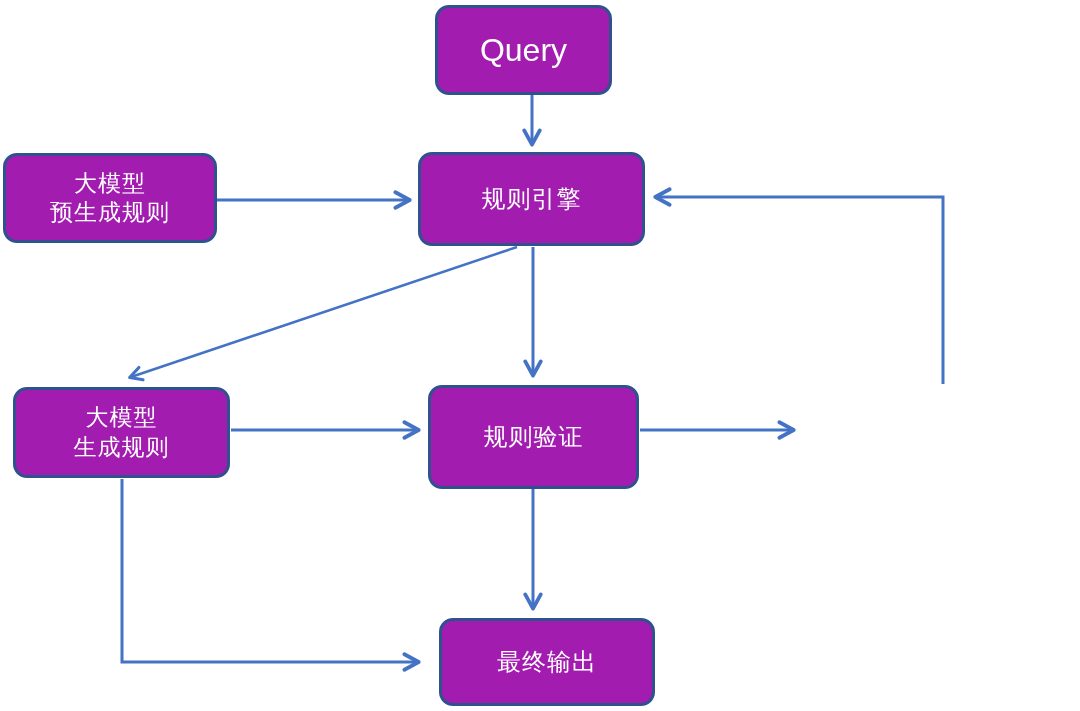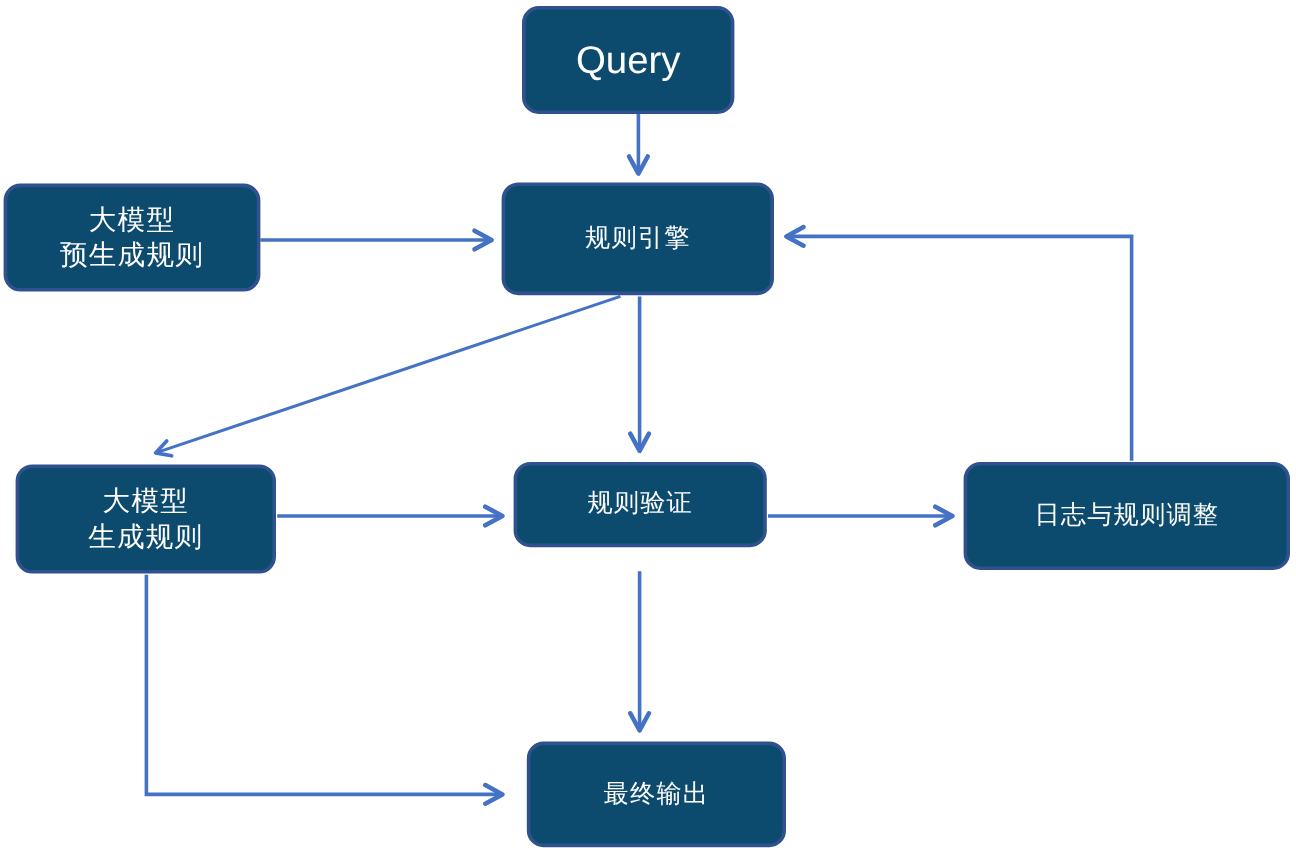--- a/index.html
+++ b/index.html
@@ -23,44 +23,44 @@
     height: 711px;
   }
   .edge {
     stroke: #4472C4;
     stroke-width: 3;
     fill: none;
   }
   .edge.thin { stroke-width: 2.5; }
   .node {
     position: absolute;
-    background: #0c4a6e;
+    background: #a21caf;
     border: 3px solid #2F528F;
     border-radius: 14px;
     color: #ffffff;
     display: flex;
     align-items: center;
     justify-content: center;
     text-align: center;
     box-sizing: border-box;
   }
   .node .label {
     white-space: pre-line;
     line-height: 1.28;
   }
   .fs-en  { font-size: 32px; }
-  .fs-one { font-size: 21px; letter-spacing: 1px; }
+  .fs-one { font-size: 24px; letter-spacing: 1px; }
   .fs-two { font-size: 23px; letter-spacing: 1px; }
 
   
   .n-query       { left: 435px; top: 5px;   width: 177px; height: 90px; }
   .n-engine      { left: 418px; top: 152px; width: 227px; height: 94px; }
   .n-pregen      { left: 3px;   top: 153px; width: 214px; height: 90px; }
   .n-gen         { left: 13px;  top: 387px; width: 217px; height: 91px; }
-  .n-validate    { left: 428px; top: 385px; width: 211px; height: 71px; }
+  .n-validate    { left: 428px; top: 385px; width: 211px; height: 104px; }
   .n-logs        { left: 803px; top: 385px; width: 272px; height: 90px; }
   .n-output      { left: 428px; top: 618px; width: 216px; height: 88px; margin-left: 11px; }
 </style>
 </head>
 <body>
 
 <div class="canvas">
 
   <svg class="edges-layer" viewBox="0 0 1080 711" xmlns="http://www.w3.org/2000/svg">
     <defs>
@@ -103,21 +103,18 @@
 
   <div class="node n-gen fs-two">
     <span class="label">大模型
 生成规则</span>
   </div>
 
   <div class="node n-validate fs-one">
     <span class="label">规则验证</span>
   </div>
 
-  <div class="node n-logs fs-one">
-    <span class="label">日志与规则调整</span>
-  </div>
 
   <div class="node n-output fs-one">
     <span class="label">最终输出</span>
   </div>
 
 </div>
 
 </body></html>

